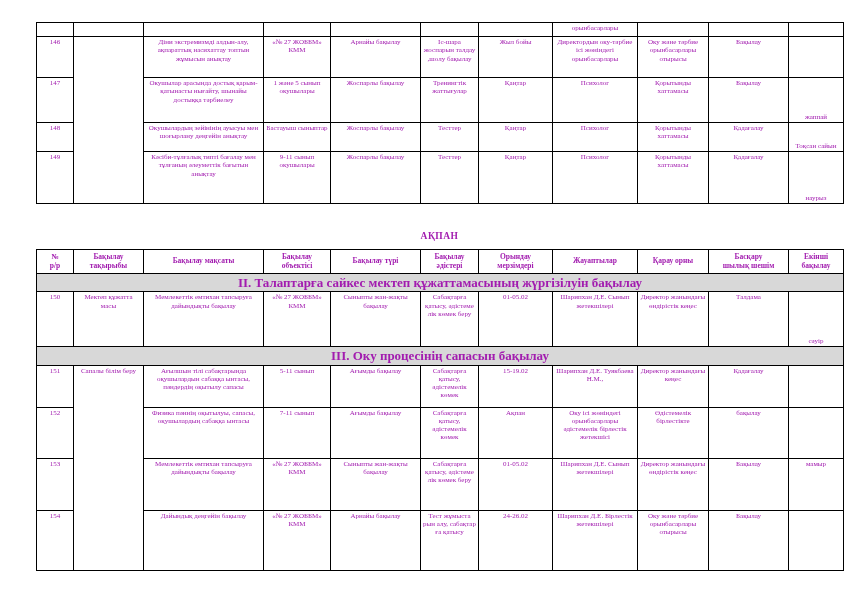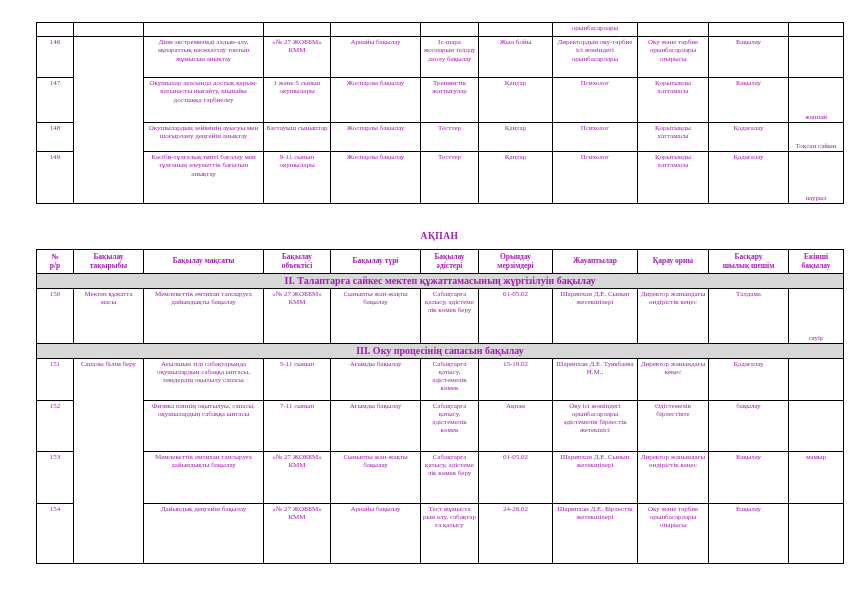--- a/index.html
+++ b/index.html
@@ -7,21 +7,21 @@
     position:relative; width:850px; height:602px; background:#ffffff;
     font-family:"Liberation Serif", serif; color:#a21caf; overflow:hidden;
   }
   table { border-collapse:collapse; table-layout:fixed; width:807px; margin-left:36px; }
   td {
     border:1px solid #000; vertical-align:top; text-align:center;
     font-size:7px; line-height:1.18; padding:1px 2px;
     word-wrap:break-word; overflow:hidden;
   }
   td.head { font-weight:bold; font-size:7.5px; vertical-align:middle; white-space:pre-line; }
-  td.section { background:#d8d8d8; font-weight:bold; font-size:10px; vertical-align:middle; text-align:center; }
+  td.section { background:#d8d8d8; font-weight:bold; font-size:13px; vertical-align:middle; text-align:center; }
   td.va-bottom { vertical-align:bottom; }
   td.va-top { vertical-align:top; }
 
   #table1 { margin-top:22px; }
   #table1 tr:nth-child(1) { height:14px; }
   #table1 tr:nth-child(2) { height:41px; }
   #table1 tr:nth-child(3) { height:45px; }
   #table1 tr:nth-child(4) { height:29px; }
   #table1 tr:nth-child(5) { height:52px;padding-left:14px; }
 

